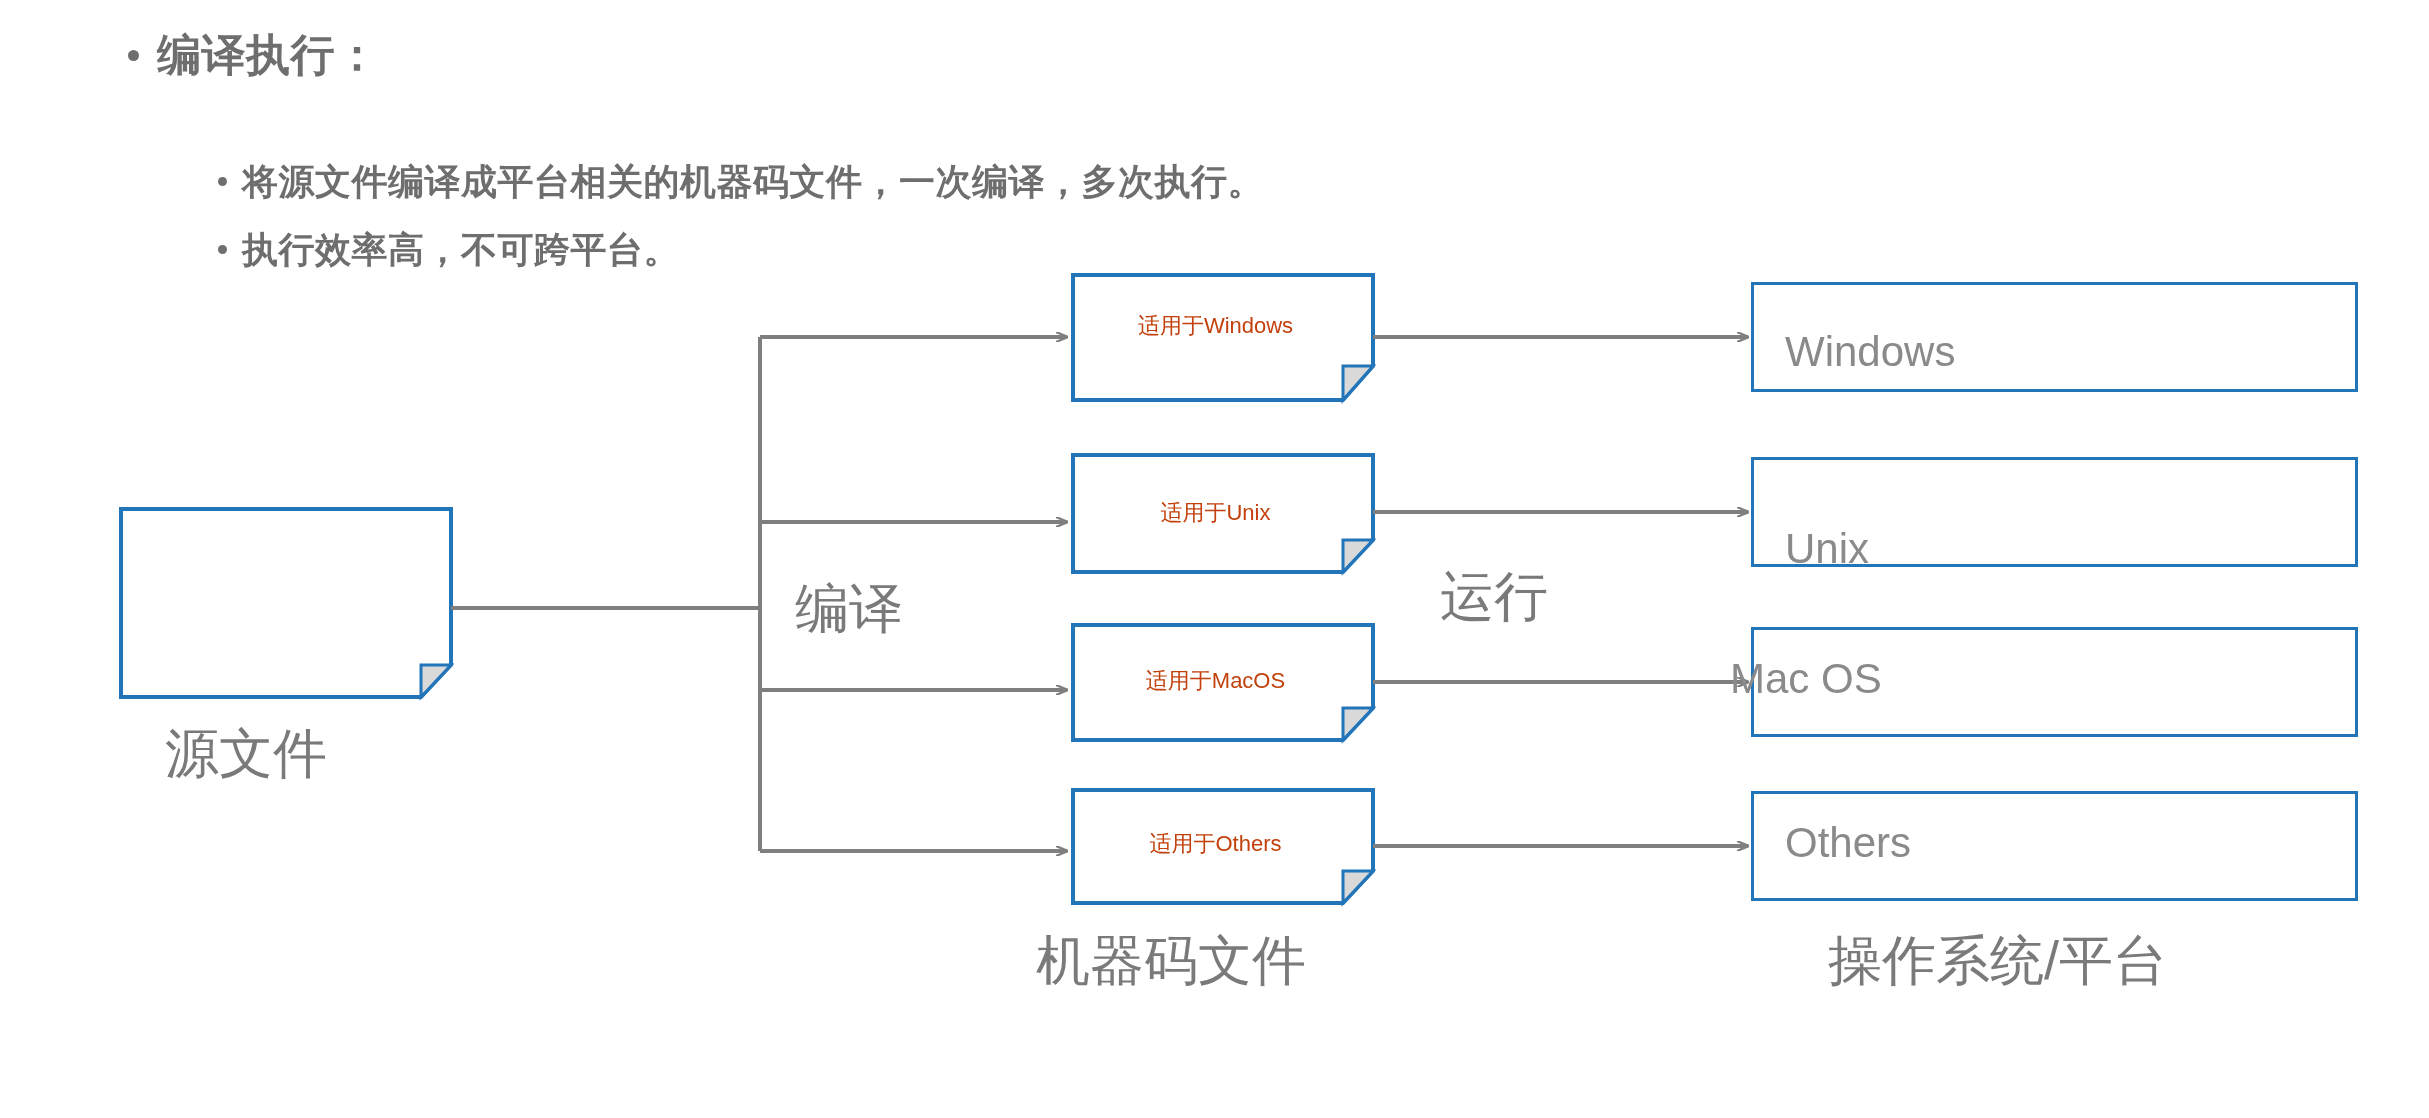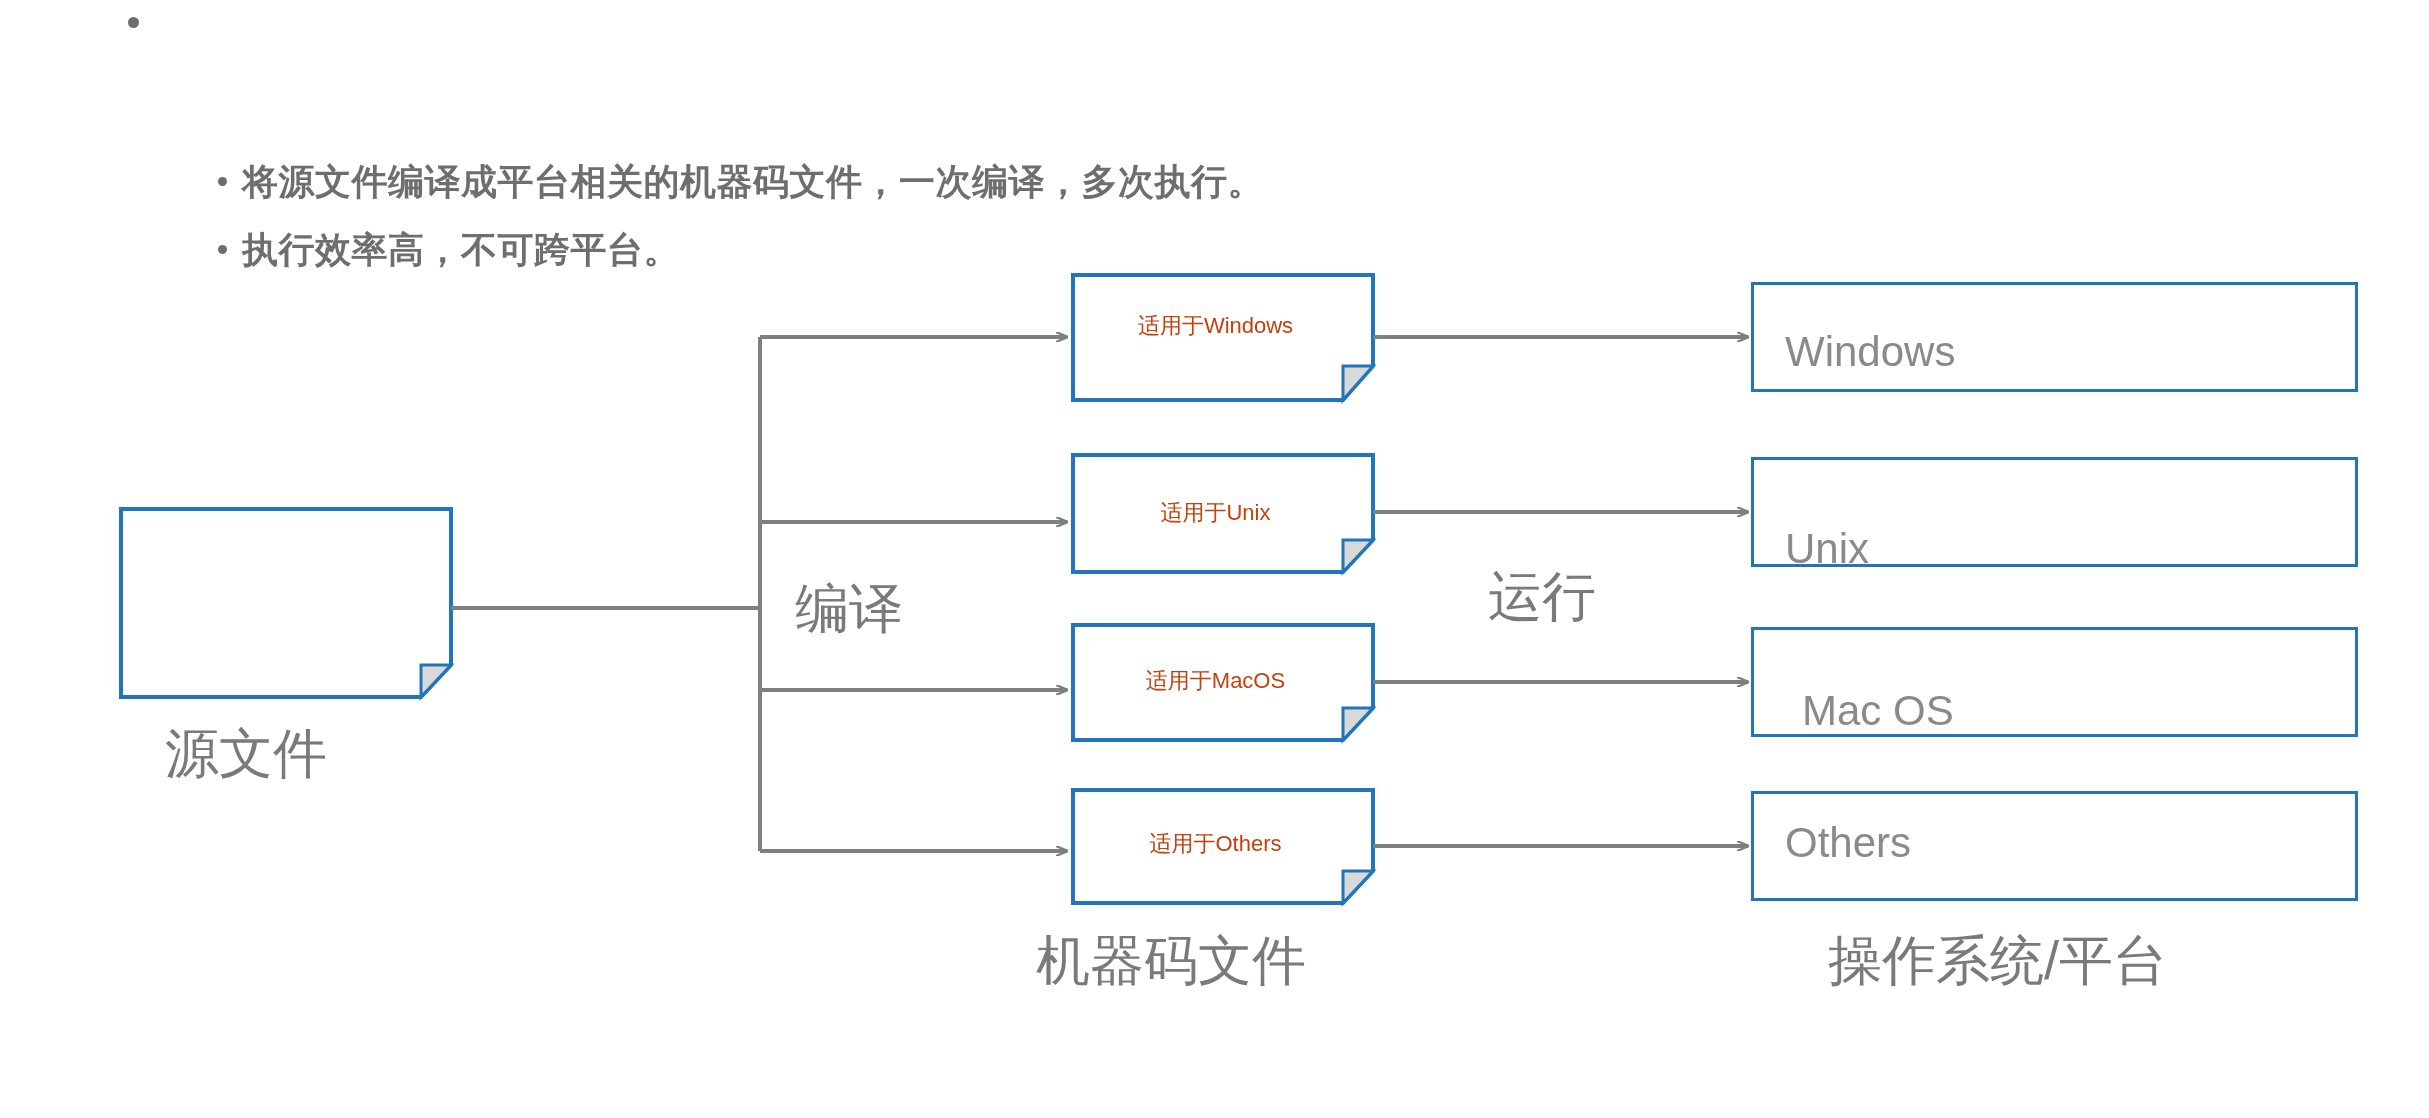--- a/index.html
+++ b/index.html
@@ -112,20 +112,21 @@
     text-align: right;
   }
 </style>
 </head>
 <body>
 
 <div class="bullets">
 
   <div class="bullet-l1">
     <span class="dot"></span>
+    <span>编译执行：</span>
   </div>
 
   <div class="bullet-l2 b2a">
     <span class="dot small"></span>
     <span>将源文件编译成平台相关的机器码文件，一次编译，多次执行。</span>
   </div>
 
   <div class="bullet-l2 b2b">
     <span class="dot small"></span>
     <span>执行效率高，不可跨平台。</span>
@@ -190,33 +191,33 @@
     <path d="M 1373,512 L 1748,512" marker-end="url(#arrowhead)"></path>
     <path d="M 1373,682 L 1748,682" marker-end="url(#arrowhead)"></path>
     <path d="M 1373,846 L 1748,846" marker-end="url(#arrowhead)"></path>
   </g>
 
 </svg>
 
 <div class="caption big" style="left:165px; top:718px;">源文件</div>
 
 <div class="caption big" style="left:795px; top:573px;">编译</div>
-<div class="caption big" style="left:1488px; top:561px;">运行</div>
+<div class="caption big" style="left:1440px; top:561px;">运行</div>
 
 <div class="doc-label" style="left:1073px; top:300px; width:285px; height:52px;">适用于Windows</div>
 <div class="doc-label" style="left:1073px; top:487px; width:285px; height:52px;">适用于Unix</div>
 <div class="doc-label" style="left:1073px; top:655px; width:285px; height:52px;">适用于MacOS</div>
 <div class="doc-label" style="left:1073px; top:818px; width:285px; height:52px;">适用于Others</div>
 
 <div class="plain-box" style="left:1751px; top:282px; width:607px; height:110px;"></div>
 <div class="plain-label" style="left:1785px; top:310px;margin-top:18px;">Windows</div>
 
 <div class="plain-box" style="left:1751px; top:457px; width:607px; height:110px;"></div>
 <div class="plain-label" style="left:1785px; top:485px;margin-top:40px;">Unix</div>
 
 <div class="plain-box" style="left:1751px; top:627px; width:607px; height:110px;"></div>
-<div class="plain-label" style="left:1802px; top:655px;margin-top:32px;">Mac OS</div>
+<div class="plain-label" style="left:1730px; top:655px;">Mac OS</div>
 
 <div class="plain-box" style="left:1751px; top:791px; width:607px; height:110px;"></div>
 <div class="plain-label" style="left:1785px; top:819px;">Others</div>
 
 <div class="caption big" style="left:1036px; top:925px;">机器码文件</div>
 <div class="caption big" style="left:1828px; top:925px;">操作系统/平台</div>
 
 </body></html>

